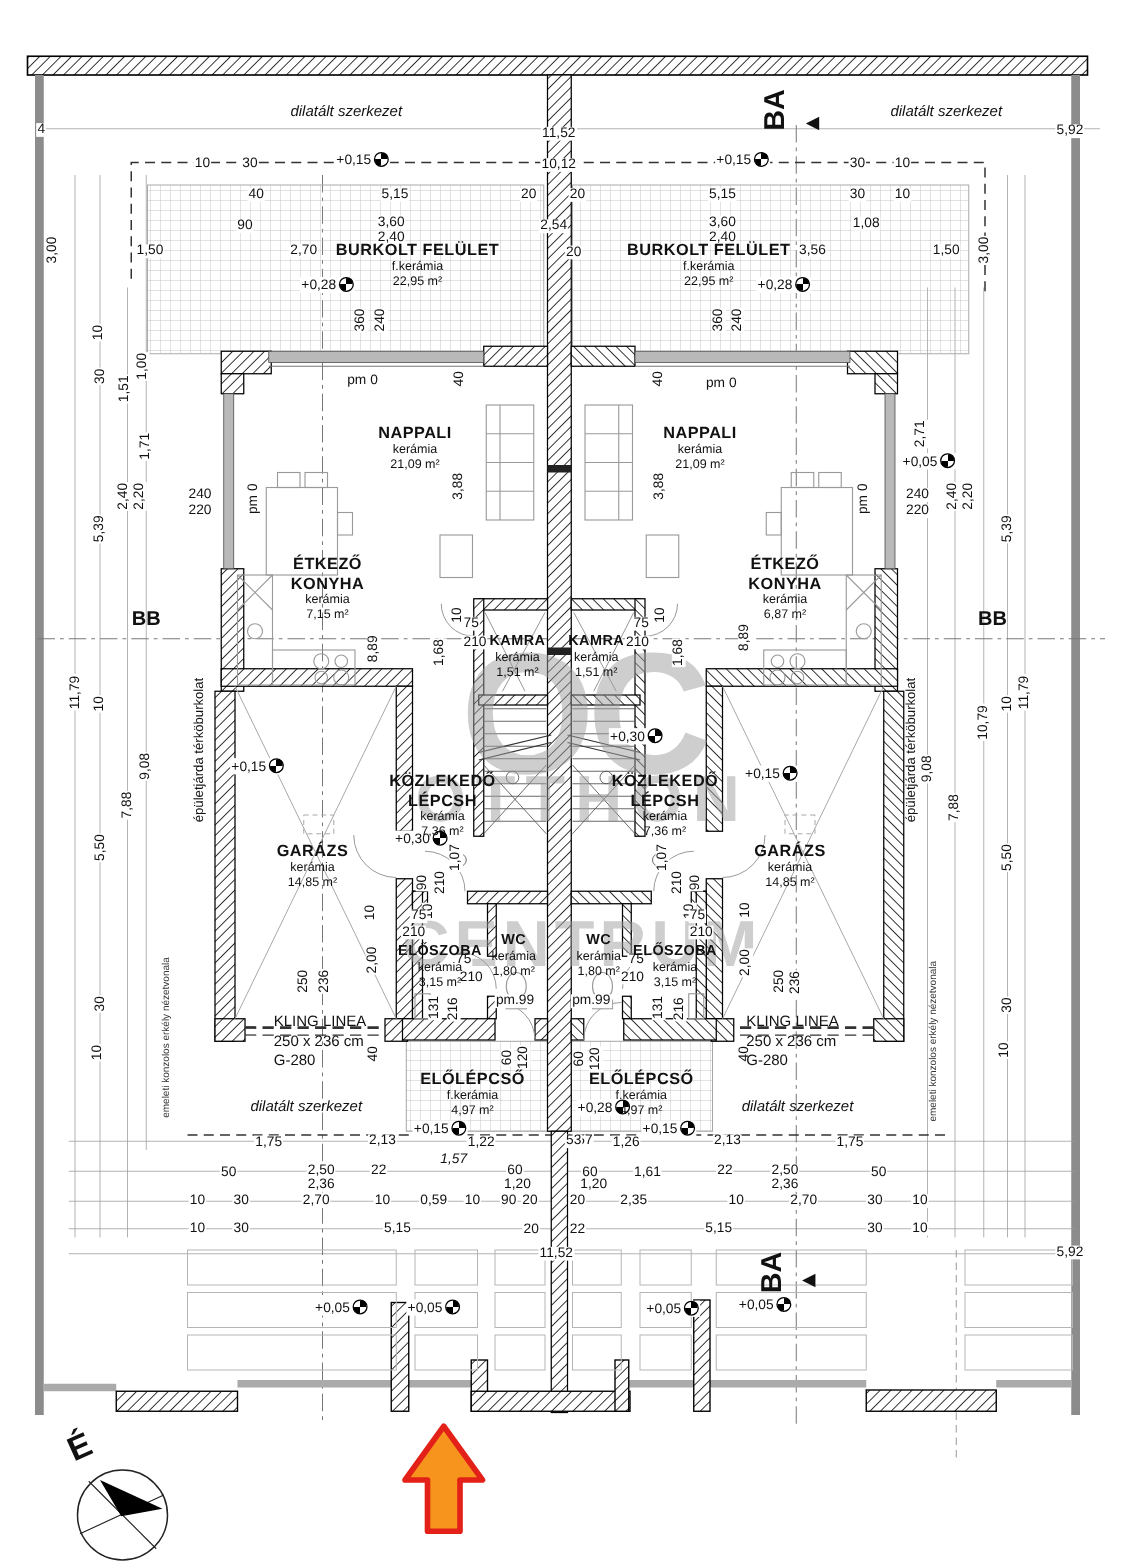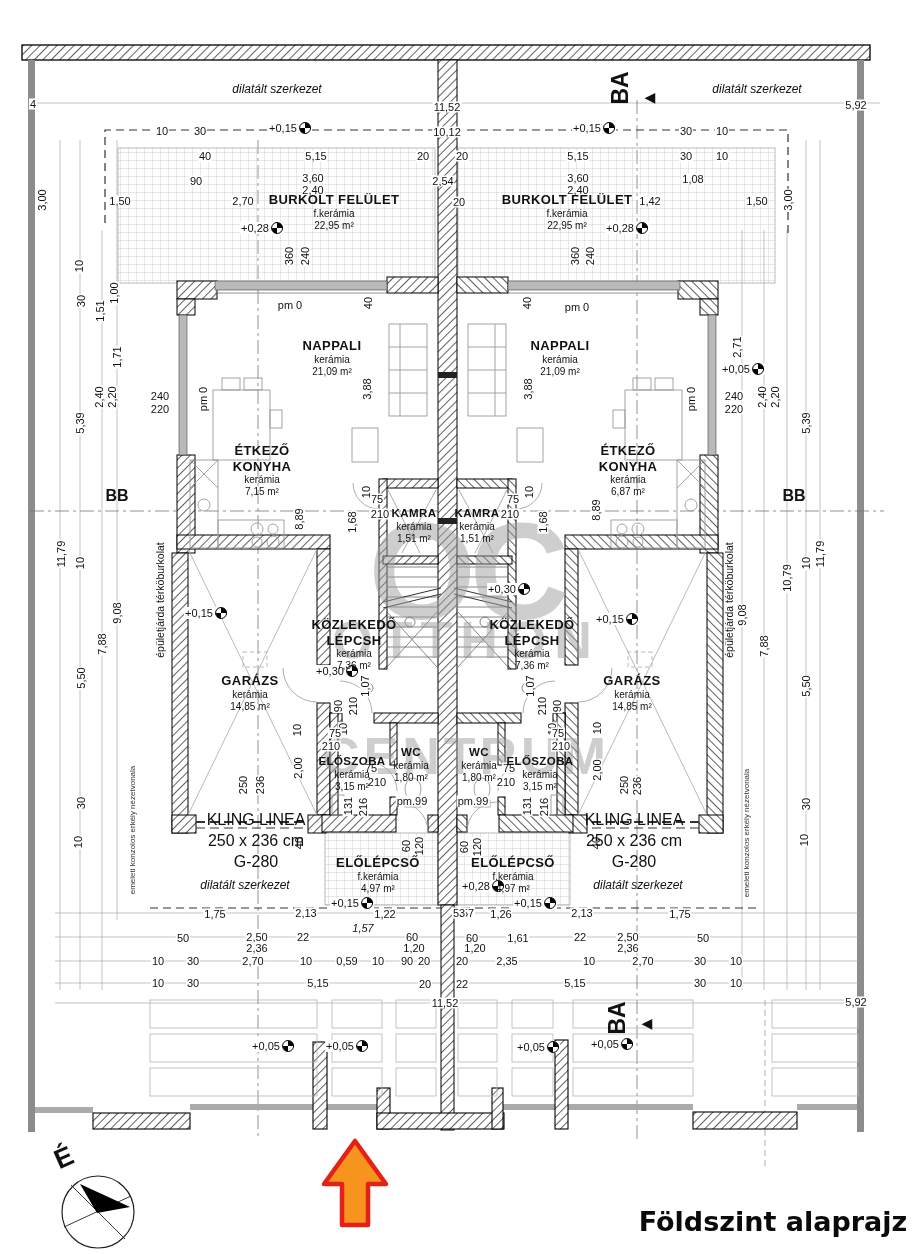--- a/index.html
+++ b/index.html
@@ -26,22 +26,22 @@
   .ann.north{font-size:27px;font-weight:bold;background:transparent;
              transform:translate(-50%,-50%) rotate(-24deg)}
   .sym{display:inline-block;width:10px;height:10px;border:1px solid #000;border-radius:50%;
        background:conic-gradient(#000 0 25%,#fff 25% 50%,#000 50% 75%,#fff 75%);
        vertical-align:-2px;margin-left:2px}
   .room{position:absolute;transform:translateX(-50%);text-align:center;line-height:1.2;
         color:#111;z-index:3}
   .room .nm{font-weight:bold;font-size:13px;letter-spacing:.4px;white-space:nowrap}
   .room .fin,.room .ar{font-size:10px;white-space:nowrap}
   .room.sm .nm{font-size:11.5px}
-  .gdl{position:absolute;transform:translateX(-50%);text-align:center;line-height:1.3;
-       color:#111;font-size:16px;z-index:3;white-space:nowrap}
+  .gdl{position:absolute;transform:translateX(-50%);text-align:left;line-height:1.3;
+       color:#111;font-size:12px;z-index:3;white-space:nowrap}
   #title{position:absolute;left:773px;top:1221px;transform:translate(-50%,-50%);
          font-family:"DejaVu Sans",sans-serif;font-weight:bold;font-size:27px;color:#0a0a0a;
          white-space:nowrap;z-index:3}
 </style>
 </head>
 <body>
 
 <div id="page">
 
 <svg id="plan-svg" width="914" height="1254" viewBox="0 0 914 1254">
@@ -285,21 +285,21 @@
       <span class="ann" style="left: 196px; top: 181px;">90</span>
       <span class="ann" style="left: 313px; top: 178px;">3,60</span>
       <span class="ann" style="left: 313px; top: 190px;">2,40</span>
       <span class="ann" style="left: 443px; top: 181px;">2,54</span>
       <span class="ann" style="left: 578px; top: 178px;">3,60</span>
       <span class="ann" style="left: 578px; top: 190px;">2,40</span>
       <span class="ann" style="left: 693px; top: 179px;">1,08</span>
       <span class="ann v" style="left: 42px; top: 200px;">3,00</span>
       <span class="ann" style="left: 120px; top: 201px;">1,50</span>
       <span class="ann" style="left: 243px; top: 201px;">2,70</span>
-      <span class="ann" style="left: 650px; top: 201px;">1,42</span>
+      <span class="ann" style="left: 650px; top: 201px;">3,56</span>
       <span class="ann" style="left: 757px; top: 201px;">1,50</span>
       <span class="ann v" style="left: 788px; top: 200px;">3,00</span>
       <span class="ann" style="left: 459px; top: 202px;">20</span>
       <span class="ann lvl" style="left: 262px; top: 228px;">+0,28<i class="sym"></i></span>
       <span class="ann lvl" style="left: 627px; top: 228px;">+0,28<i class="sym"></i></span>
       <span class="ann v" style="left: 289px; top: 256px;">360</span>
       <span class="ann v" style="left: 305px; top: 256px;">240</span>
       <span class="ann v" style="left: 575px; top: 256px;">360</span>
       <span class="ann v" style="left: 590px; top: 256px;">240</span>
       <span class="ann v" style="left: 79px; top: 266px;">10</span>
@@ -557,15 +557,14 @@
         <div>250 x 236 cm</div>
         <div>G-280</div>
       </div>
       <div class="gdl" style="left: 634px; top: 810px;">
         <div>KLING LINEA</div>
         <div>250 x 236 cm</div>
         <div>G-280</div>
       </div>
     </div>
 
-<div id="title">Földszint alaprajz</div>
 
 </div>
 
 </body></html>

